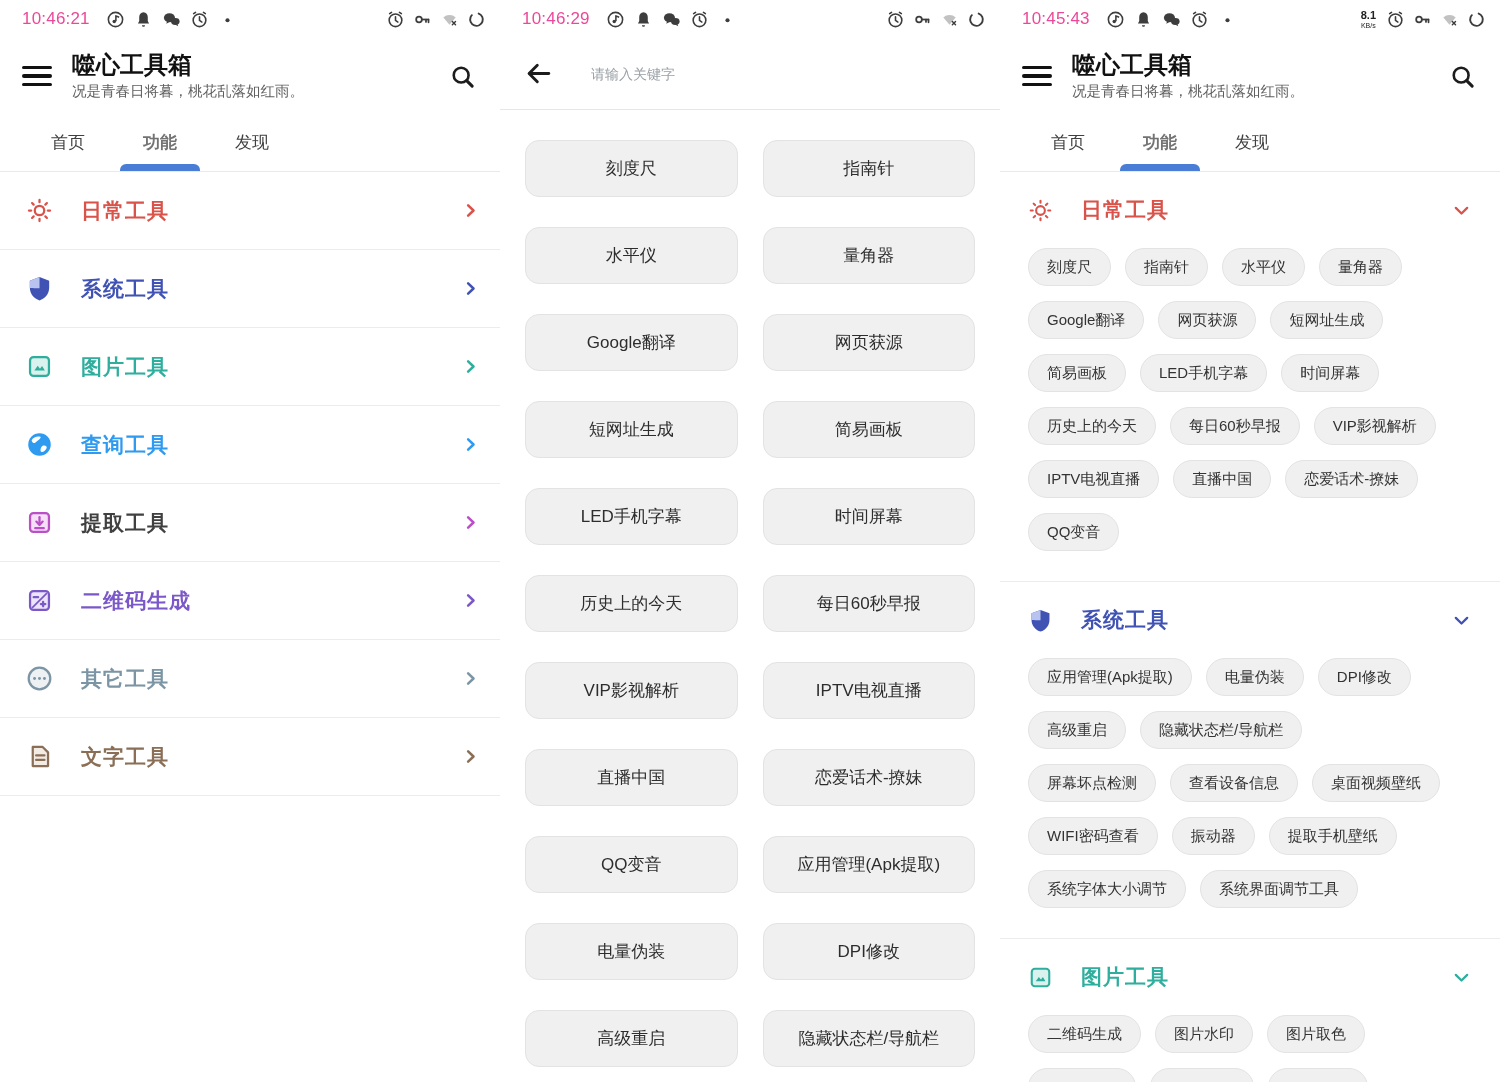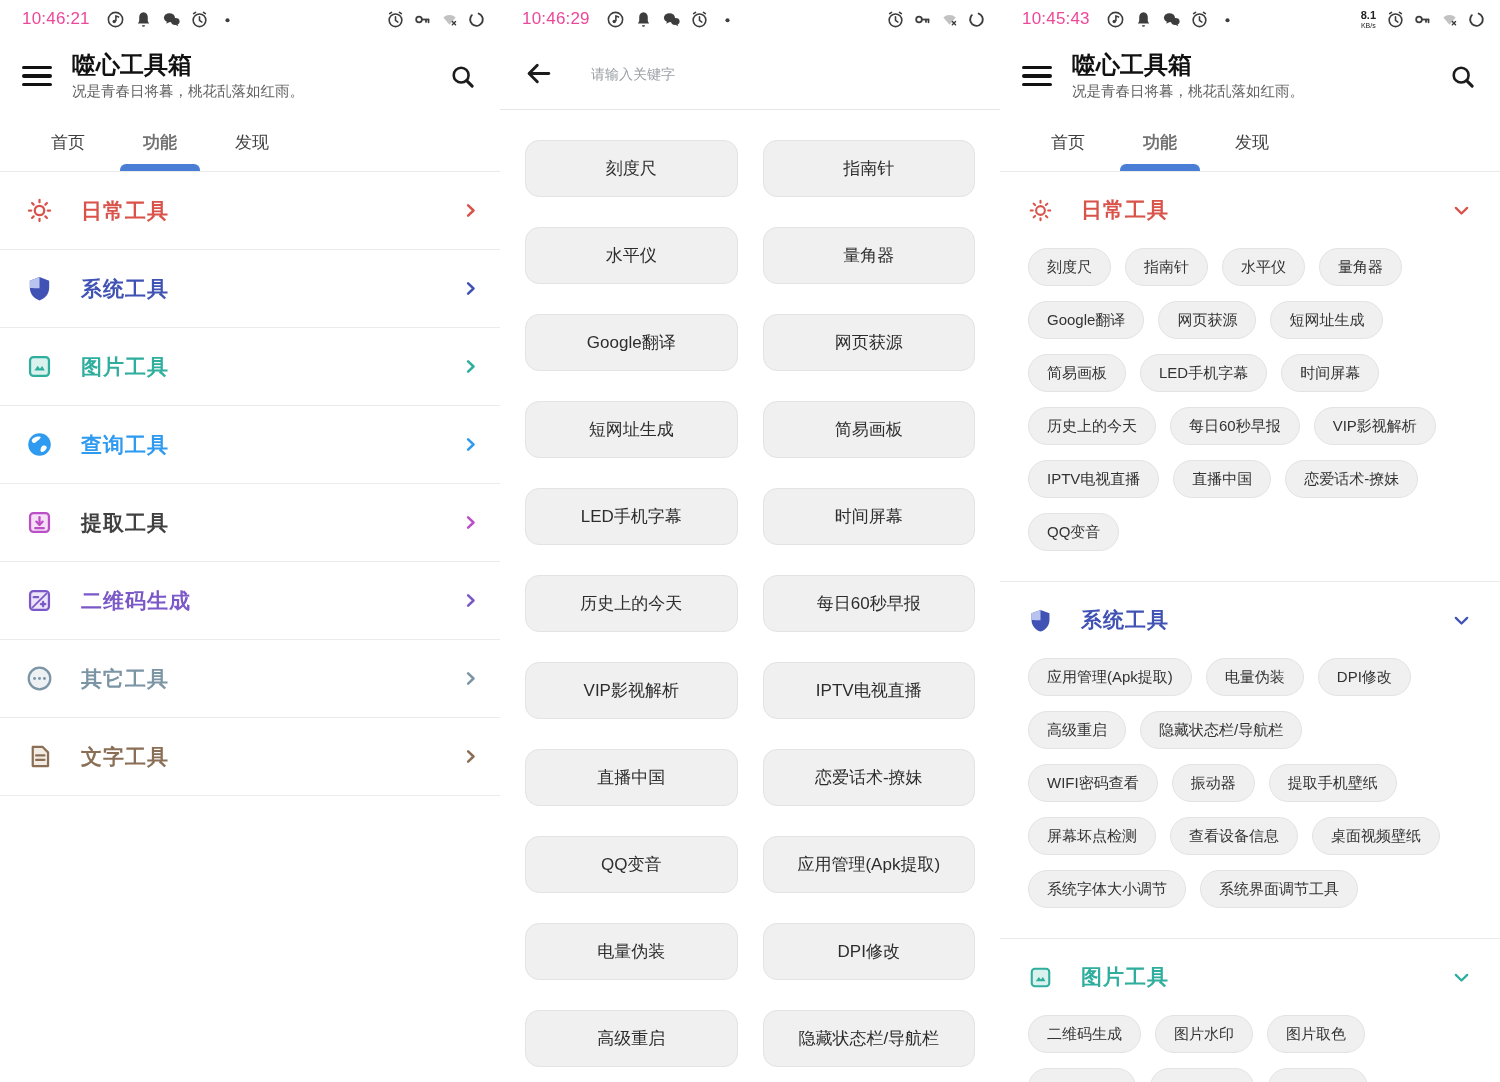--- a/index.html
+++ b/index.html
@@ -588,28 +588,28 @@
           <div class="chiprow">
             <div class="chip">应用管理(Apk提取)</div>
             <div class="chip">电量伪装</div>
             <div class="chip">DPI修改</div>
           </div>
           <div class="chiprow">
             <div class="chip">高级重启</div>
             <div class="chip">隐藏状态栏/导航栏</div>
           </div>
           <div class="chiprow">
+            <div class="chip">屏幕坏点检测</div>
+            <div class="chip">查看设备信息</div>
+            <div class="chip">桌面视频壁纸</div>
+          </div>
+          <div class="chiprow">
             <div class="chip">WIFI密码查看</div>
             <div class="chip">振动器</div>
             <div class="chip">提取手机壁纸</div>
-          </div>
-          <div class="chiprow">
-            <div class="chip">屏幕坏点检测</div>
-            <div class="chip">查看设备信息</div>
-            <div class="chip">桌面视频壁纸</div>
           </div>
           <div class="chiprow">
             <div class="chip">系统字体大小调节</div>
             <div class="chip">系统界面调节工具</div>
           </div>
         </div>
         <div class="sdivider"></div>
         <div class="shead">
           <span class="sicon">
             <svg viewBox="0 0 24 24">

